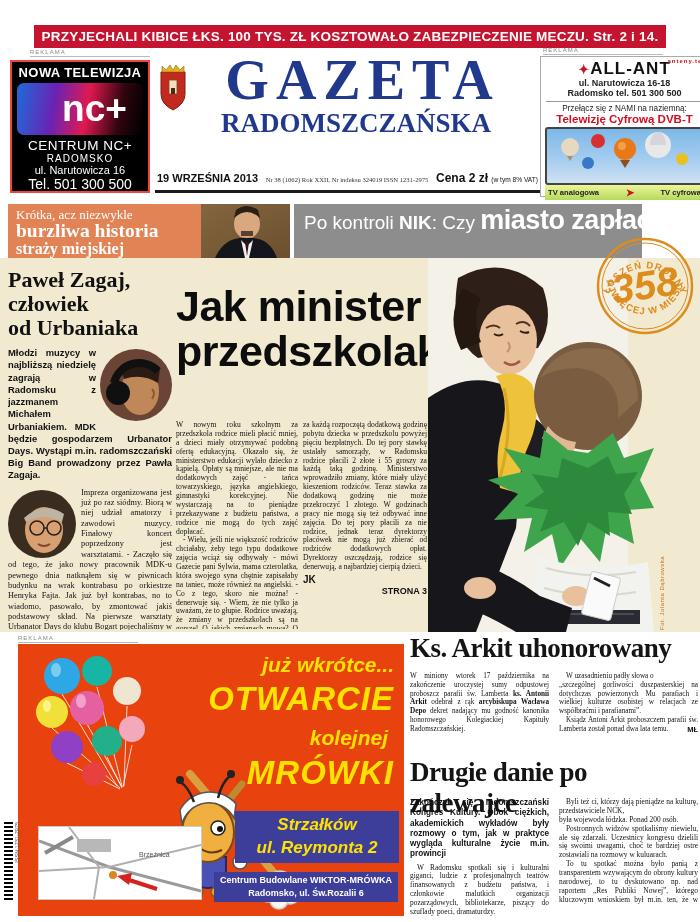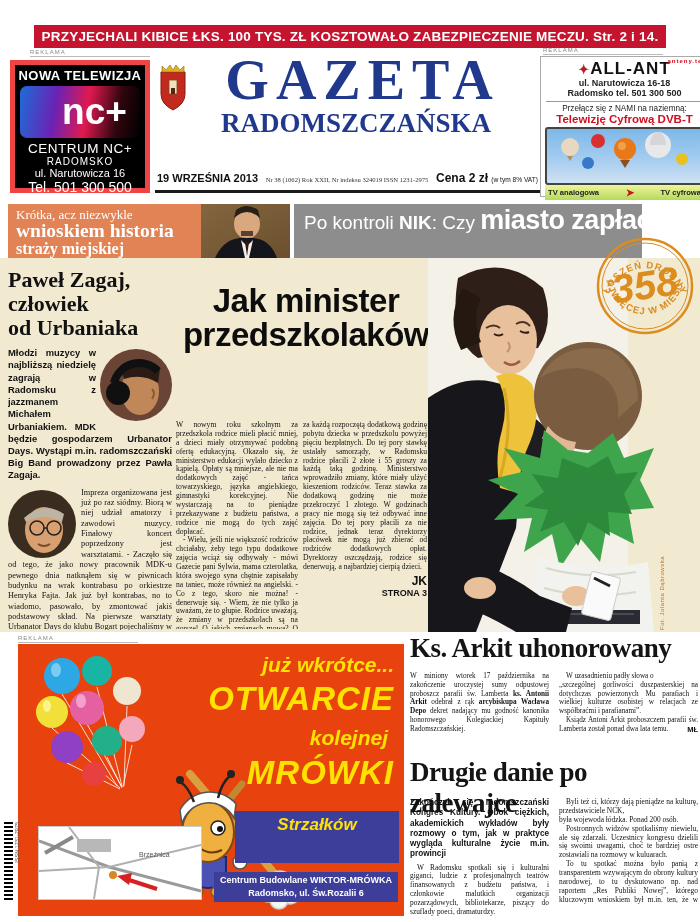--- a/index.html
+++ b/index.html
@@ -9,21 +9,21 @@
   .abs{ position:absolute; }
 
   
   .top-banner{ left:34px; top:25px; width:632px; height:23px; background:#c51430;
     color:#fff; font-family:"Liberation Sans",sans-serif; font-weight:bold; font-size:13.5px;
     display:flex; align-items:center; justify-content:center; white-space:nowrap; letter-spacing:.2px;}
   .reklama{ font-family:"Liberation Sans",sans-serif; font-size:6px; color:#888; letter-spacing:1px;
     border-bottom:1px solid #bbb; padding-bottom:1px; width:120px;}
 
   
-  .nc-ad{ left:10px; top:60px; width:140px; height:133px; background:#000; border:5px solid #ef4444;
+  .nc-ad{ left:10px; top:60px; width:140px; height:133px; background:#000; border:2px solid #ef4444;
     color:#fff; text-align:center; font-family:"Liberation Sans",sans-serif; }
   .nc-tagline{ font-size:13px; font-weight:bold; padding-top:3px; letter-spacing:.4px;}
   .nc-logo{ margin:3px 5px; height:52px; border-radius:7px;
     background:linear-gradient(100deg,#1d6cd8 0%,#6b22b4 30%,#e01950 55%,#30060e 80%,#000 100%);
     display:flex; align-items:center; justify-content:center;
     font-size:37px; font-weight:bold; color:#fff;padding-left:29px; }
   .nc-l1{ font-size:13.5px; letter-spacing:.5px;}
   .nc-l2{ font-size:10px; letter-spacing:1px;}
   .nc-l3{ font-size:11px;}
   .nc-l4{ font-size:14px;}
@@ -80,26 +80,26 @@
 
   
   .left-article{ left:8px; top:268px; width:164px; height:362px; overflow:hidden; color:#111;}
   .la-title{ font-size:22px; font-weight:800; line-height:1.08; margin-bottom:8px; font-family:"Liberation Serif",serif;}
   .la-lead{ font-family:"Liberation Sans",sans-serif; font-weight:bold; font-size:9.4px; line-height:1.3;
     text-align:justify; margin-bottom:6px;}
   .la-body{ font-size:8.3px; line-height:1.25; text-align:justify;}
   .circ{ border-radius:50%; overflow:hidden; display:block;}
   .circ1{ float:right; width:72px; height:72px; margin:2px 0 2px 4px;}
   .circ2{ float:left; width:68px; height:68px; margin:2px 5px 2px 0;}
-  .sig-row{ text-align:right; font-family:"Liberation Sans",sans-serif; font-size:12px; font-weight:bold; margin-top:2px;}
+  .sig-row{ font-family:"Liberation Sans",sans-serif; font-size:10px; font-weight:bold; margin-top:2px;}
   .sig-page{ text-align:right; font-family:"Liberation Sans",sans-serif; font-size:9px; font-weight:bold;}
 
   
   .main-head{ left:176px; top:284px; width:260px; font-family:"Liberation Sans",sans-serif;
-    font-weight:800; font-size:33px; line-height:1.04; letter-spacing:-.5px; color:#0d0d0d;text-align:center;}
+    font-weight:800; font-size:43px; line-height:1.04; letter-spacing:-.5px; color:#0d0d0d;}
   .main-head .red{ color:#c3201f;}
   .main-col{ font-size:7.6px; line-height:1.17; text-align:justify; color:#111; overflow:hidden;}
   .mc1{ left:176px; top:421px; width:122px; height:208px;}
   .mc2{ left:303px; top:421px; width:124px; height:208px;}
   .indent{ text-indent:7px;}
 
   
   .main-photo{ left:428px; top:258px; width:226px; height:374px; overflow:hidden;}
   .photo-credit{ left:659px; top:556px; font-family:"Liberation Sans",sans-serif; font-size:6px;
     color:#c06f20; writing-mode:vertical-rl; transform:rotate(180deg); letter-spacing:.5px;}
@@ -199,21 +199,21 @@
     </div>
     <div class="aa-strip">
       <span>TV analogowa</span>
       <span class="aa-arrow">➤</span>
       <span>TV cyfrowa</span>
     </div>
   </div>
 
   <div class="abs teaser-left">
     <div class="tl-1">Krótka, acz niezwykle</div>
-    <div class="tl-2">wnioskiem historia</div>
+    <div class="tl-2">burzliwa historia</div>
     <div class="tl-3">straży miejskiej</div>
   </div>
   <div class="abs teaser-photo">
     <svg width="89" height="54" viewBox="0 0 89 54">
       <rect width="89" height="54" fill="#7a5c38"></rect>
       <rect x="0" y="0" width="89" height="54" fill="url(#wd)" opacity=".3"></rect>
       <defs>
           <linearGradient id="wd" x1="0" y1="0" x2="1" y2="1">
             <stop offset="0" stop-color="#9a7c50"></stop>
             <stop offset="1" stop-color="#4a3418"></stop>
@@ -400,20 +400,21 @@
         <path d="M6 26 L34 10" stroke="#888" stroke-width="4"></path>
         <rect x="38" y="12" width="34" height="13" fill="#b8b8b8"></rect>
         <circle cx="74" cy="48" r="4" fill="#d88a20"></circle>
         <path d="M118 62 L84 51" stroke="#d82020" stroke-width="4"></path>
         <path d="M90 58 L78 49 L93 46 Z" fill="#d82020"></path>
         <text x="100" y="30" font-family="Liberation Sans, sans-serif" font-size="7" fill="#555">Brzeźnica</text>
       </svg>
     </div>
     <div class="mr-loc">
       <div>Strzałków</div>
+      <div>ul. Reymonta 2</div>
     </div>
     <div class="mr-foot">
       <div>Centrum Budowlane WIKTOR-MRÓWKA</div>
       <div>Radomsko, ul. Św.Rozalii 6</div>
     </div>
   </div>
 
   <div class="abs barcode"></div>
   <div class="abs issn">ISSN 1231-2975</div>
 

